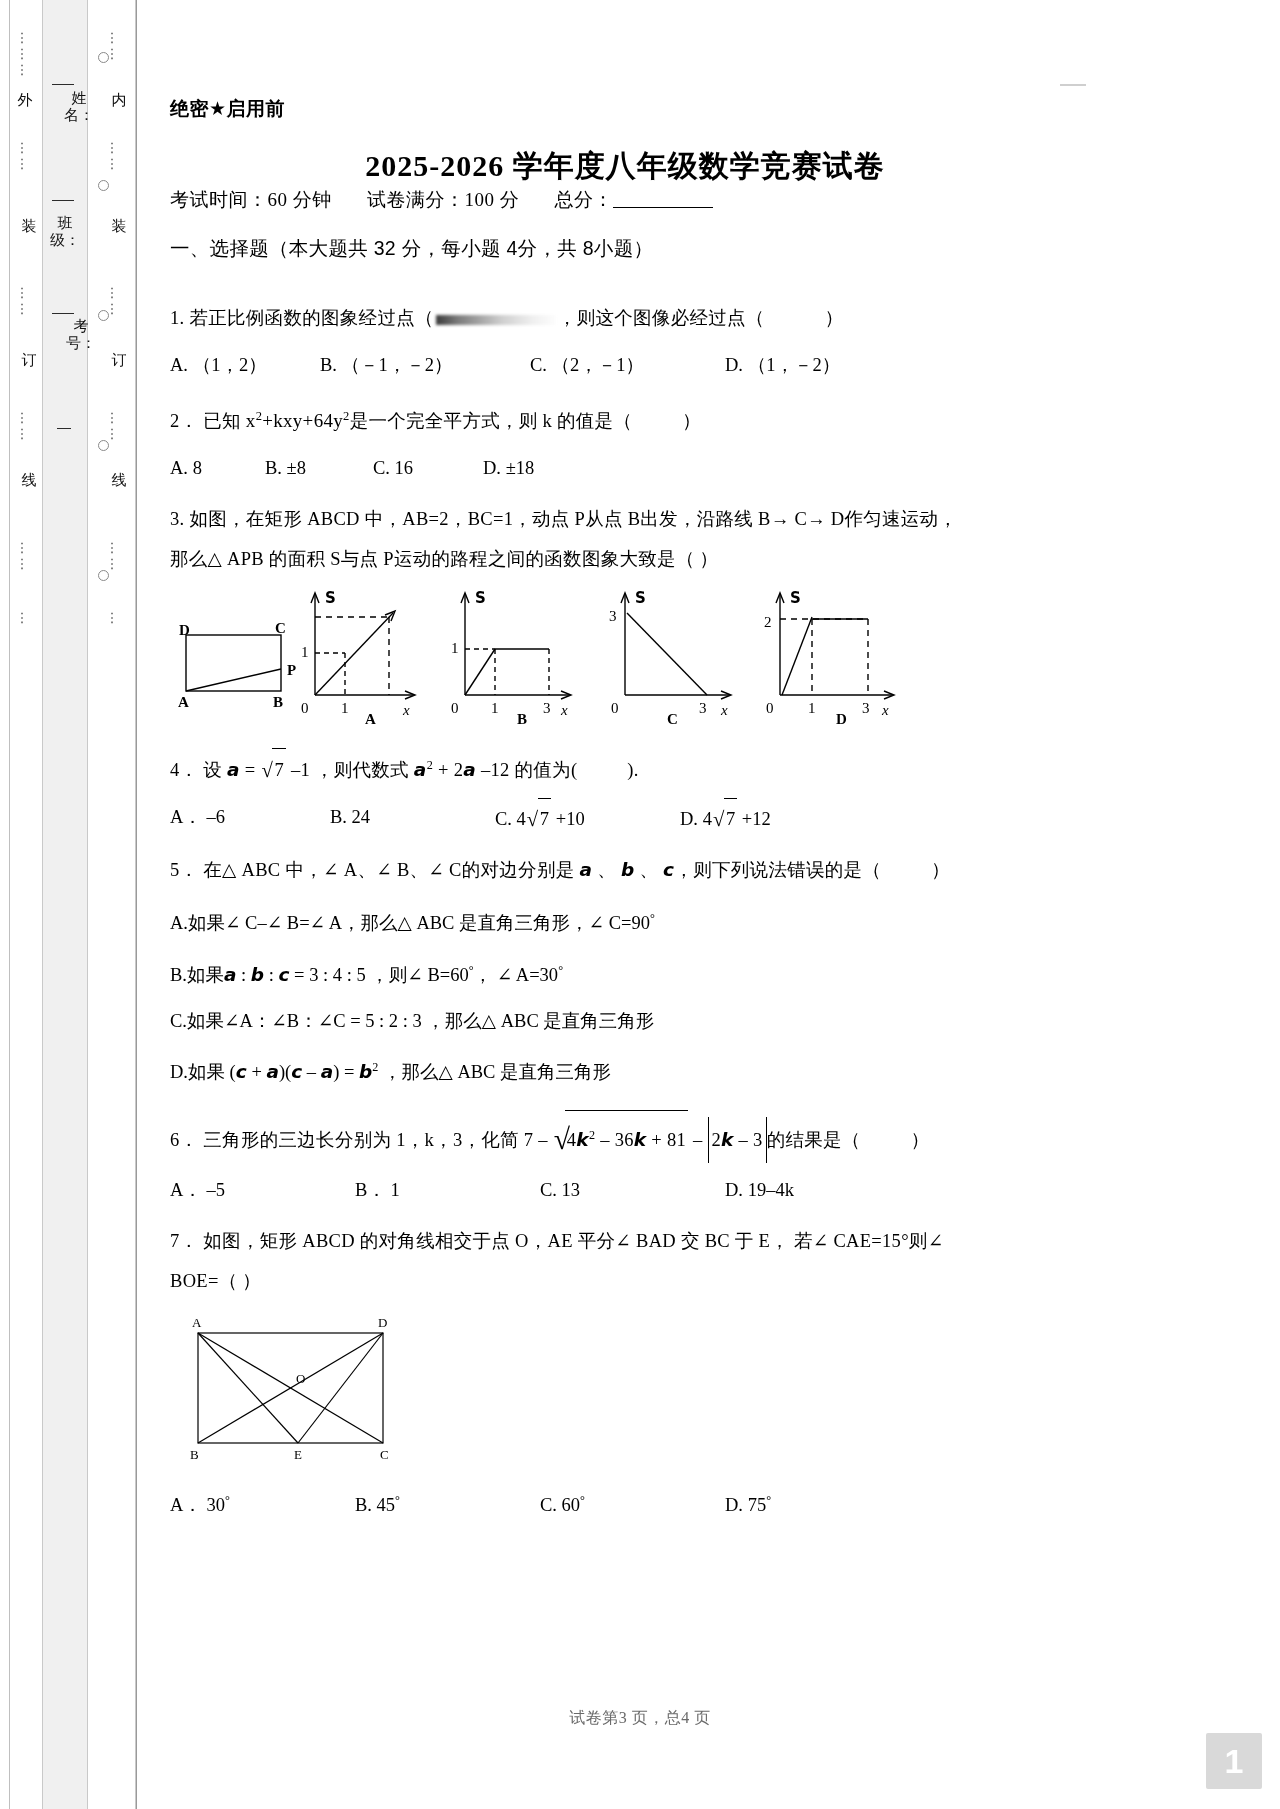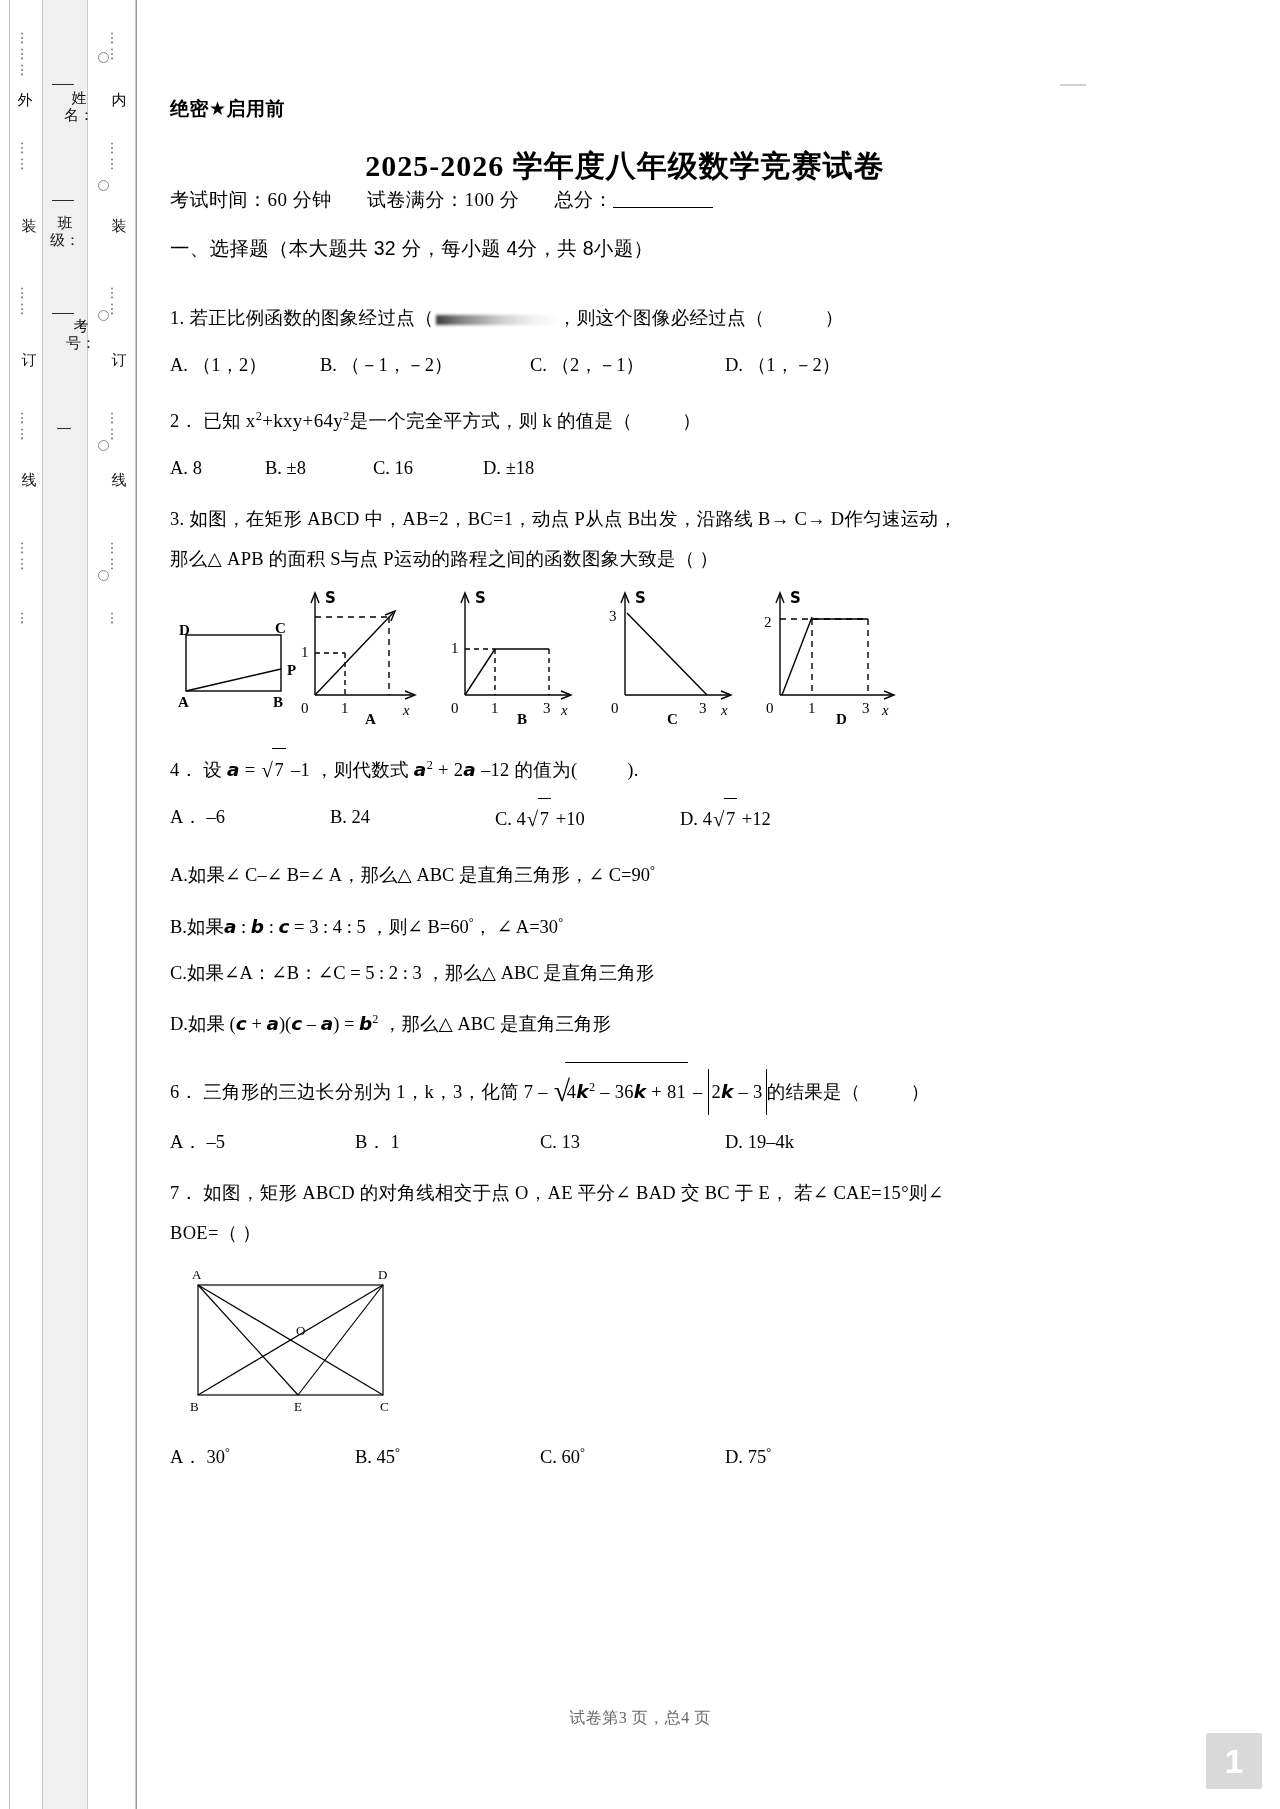--- a/index.html
+++ b/index.html
@@ -446,20 +446,24 @@
       <span>4．</span>
       设 <span class="mi">a</span> = <span class="sqrt"><span class="rad">√</span><span class="bar">7</span></span> –1 ，则代数式 <span class="mi">a</span><sup class="sp">2</sup> + 2<span class="mi">a</span> –12 的值为(<span style="display:inline-block;width:50px"></span>).
     </div>
     <div class="opts">
       <span class="o" style="width:160px"><span>A．</span> –6</span>
       <span class="o" style="width:165px"><span>B.</span> 24</span>
       <span class="o" style="width:185px"><span>C.</span> 4<span class="sqrt"><span class="rad">√</span><span class="bar">7</span></span> +10</span>
       <span class="o"><span>D.</span> 4<span class="sqrt"><span class="rad">√</span><span class="bar">7</span></span> +12</span>
     </div>
 
+    <div class="q">
+      <span>5．</span>
+      在△ ABC 中，∠ A、∠ B、∠ C的对边分别是 <span class="mi">a</span> 、 <span class="mi">b</span> 、 <span class="mi">c</span>，则下列说法错误的是（<span style="display:inline-block;width:50px"></span>）
+    </div>
     <div class="sub">A.如果∠ C–∠ B=∠ A，那么△ ABC 是直角三角形，∠ C=90<sup class="sp">°</sup></div>
     <div class="sub">B.如果<span class="mi">a</span> : <span class="mi">b</span> : <span class="mi">c</span> = 3 : 4 : 5 ，则∠ B=60<sup class="sp">°</sup>， ∠ A=30<sup class="sp">°</sup></div>
     <div class="sub">C.如果∠A：∠B：∠C = 5 : 2 : 3 ，那么△ ABC 是直角三角形</div>
     <div class="sub" style="margin-bottom:18px;">D.如果 (<span class="mi">c</span> + <span class="mi">a</span>)(<span class="mi">c</span> – <span class="mi">a</span>) = <span class="mi">b</span><sup class="sp">2</sup> ，那么△ ABC 是直角三角形</div>
 
     <div class="q" style="line-height:46px;">
       <span>6．</span>
       三角形的三边长分别为 1，k，3，化简 7 – <span class="sqrt"><span class="rad" style="font-size:1.6em;transform:translateY(-40%)">√</span><span class="bar">4<span class="mi">k</span><sup class="sp">2</sup> – 36<span class="mi">k</span> + 81</span></span> – <span class="absbar">2<span class="mi">k</span> – 3</span>的结果是（<span style="display:inline-block;width:50px"></span>）
     </div>
     <div class="opts">

